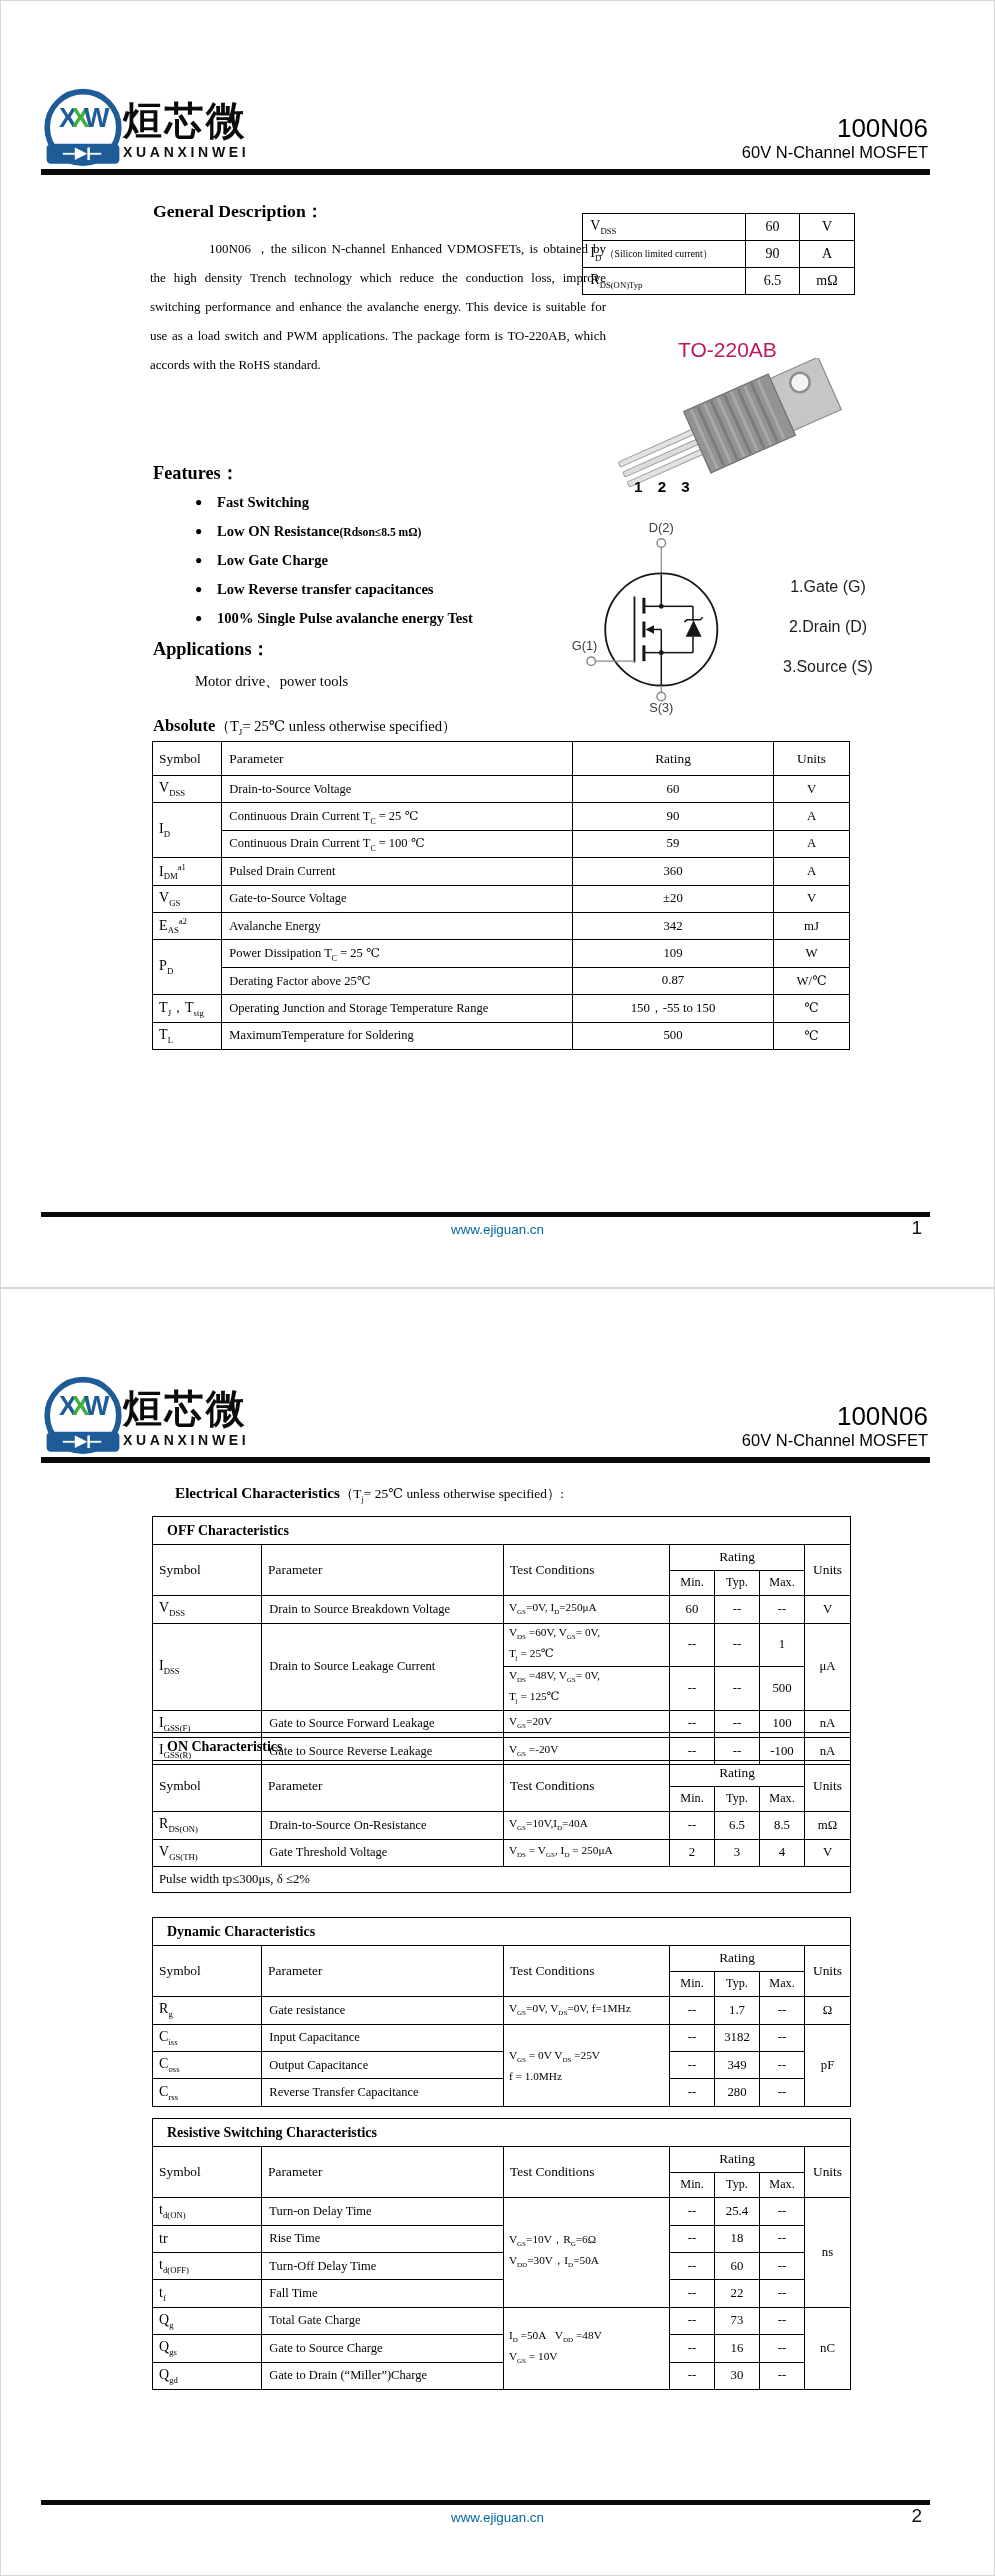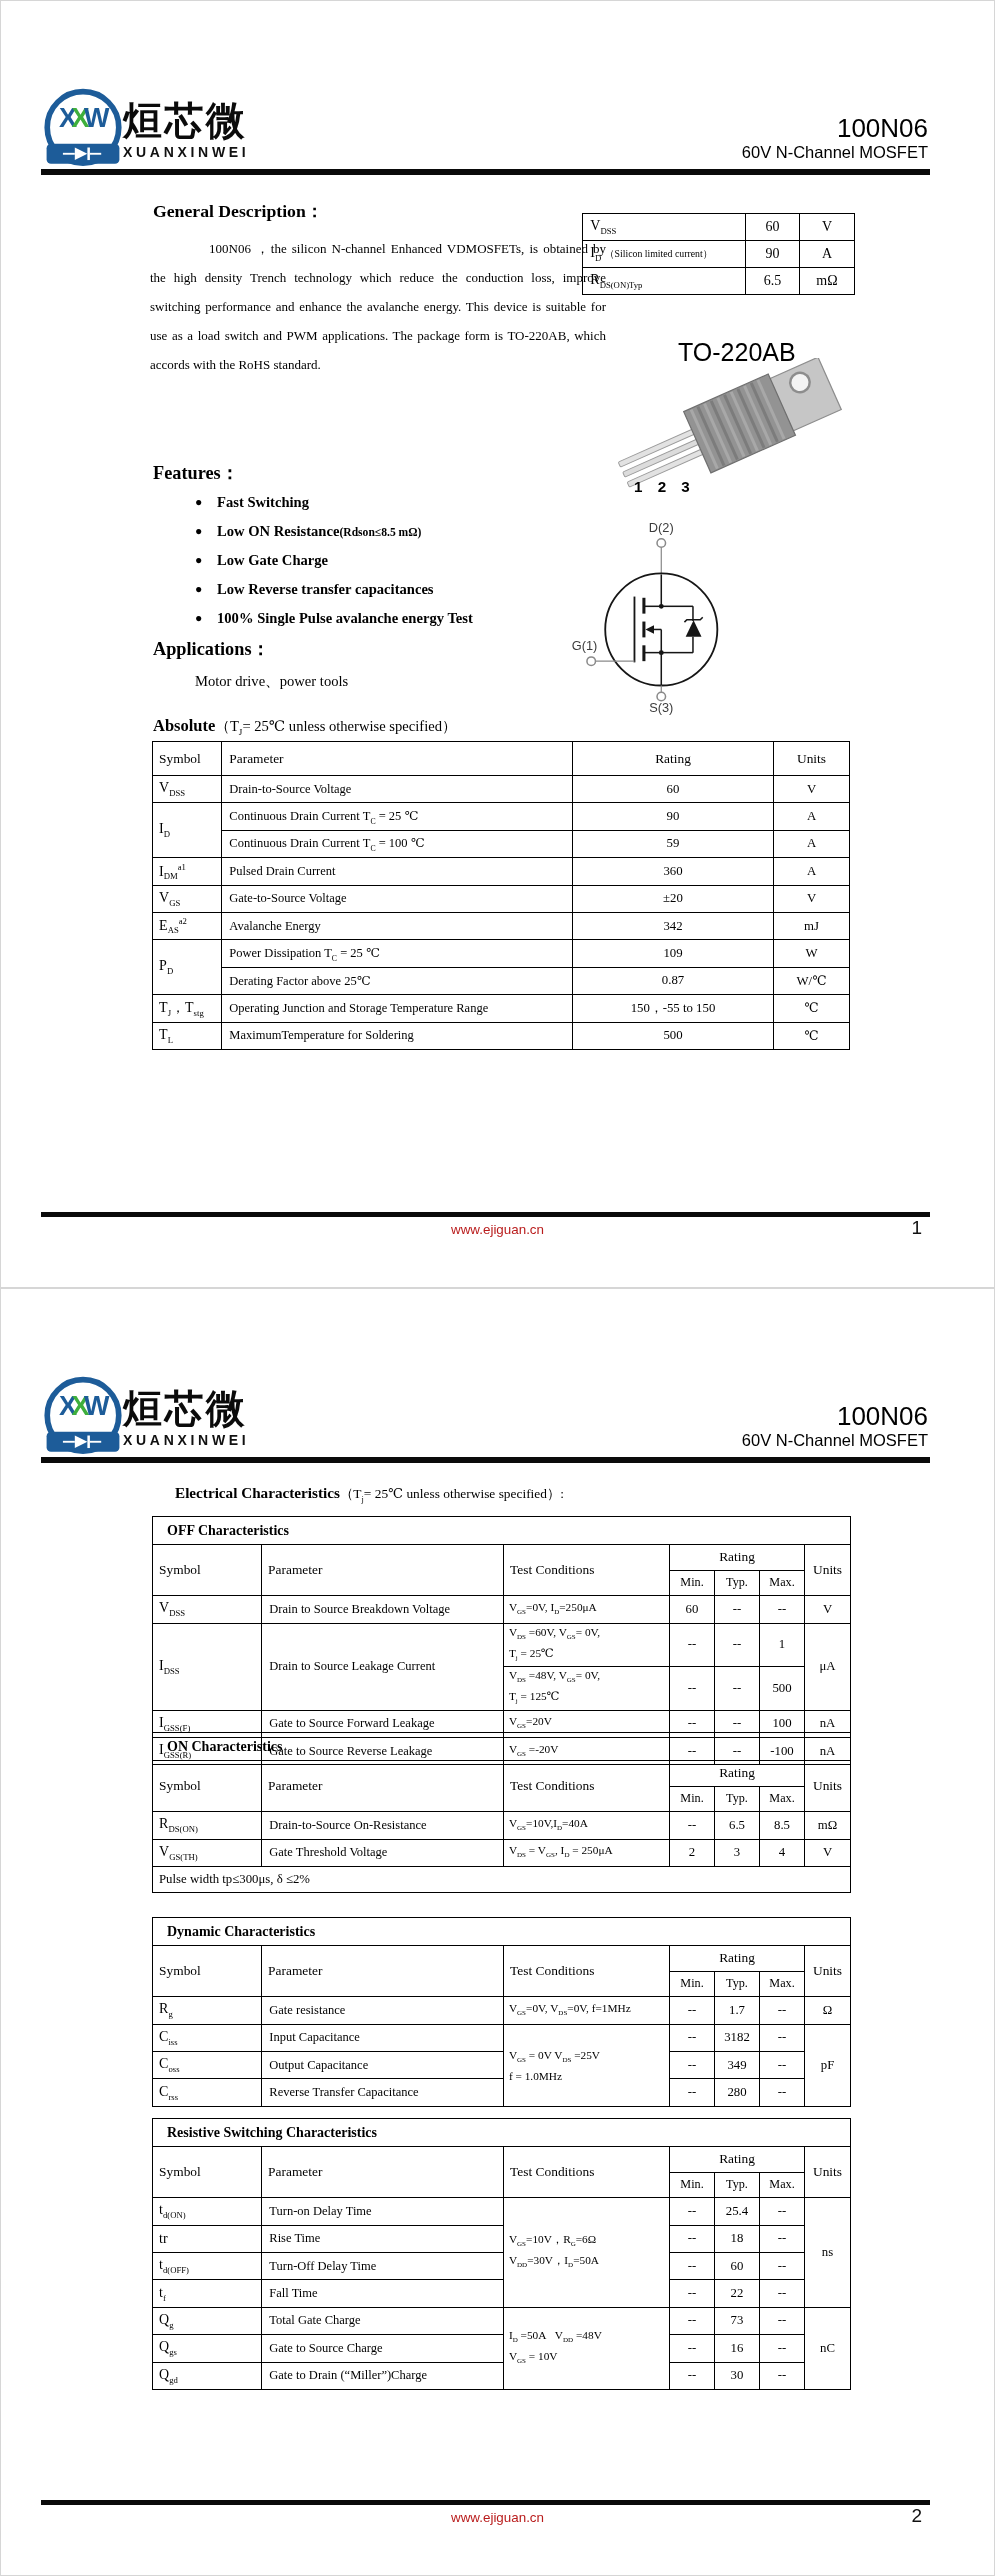--- a/index.html
+++ b/index.html
@@ -19,21 +19,21 @@
   .logo-letters .lx2{color:var(--green);}
   .logo-text{position:absolute;left:122px;top:98px;width:195px;}
   .logo-cn{font-family:"DejaVu Sans",var(--sans);font-weight:bold;font-size:39px;line-height:44px;color:#0b0b0b;letter-spacing:2.4px;}
   .logo-en{font-family:var(--sans);font-weight:bold;font-size:14px;letter-spacing:3.7px;color:#111;margin-top:1.2px;}
   .hdr-right{position:absolute;right:66px;top:113px;text-align:right;font-family:var(--sans);}
   .part-no{font-size:26px;line-height:28px;color:#000;}
   .part-sub{font-size:16.5px;line-height:21px;color:#000;}
   .rule{position:absolute;left:40px;width:889px;height:6.1px;background:#0a0a0a;}
   .rule.hdr{top:168px;}
   .rule.ftr{top:1211px;height:4.9px;}
-  .ftr-url{position:absolute;left:0;top:1221px;width:100%;text-align:center;font-family:var(--sans);font-size:13.4px;color:#b91c1c;}
+  .ftr-url{position:absolute;left:0;top:1221px;width:100%;text-align:center;font-family:var(--sans);font-size:13.4px;color:#0369a1;}
   .ftr-num{position:absolute;right:72px;top:1216px;font-family:var(--sans);font-size:19px;color:#111;}
 
   
   .gd-heading{position:absolute;left:152px;top:198px;font-size:17.7px;font-weight:bold;}
   .gd-para{position:absolute;left:149px;top:233px;width:456px;font-size:13px;line-height:29px;text-align:justify;text-indent:59px;}
   .sum-table{position:absolute;left:581px;top:212px;border-collapse:collapse;table-layout:fixed;width:272px;}
   .sum-table td{border:1.2px solid #000;height:27px;font-size:14px;padding:0 2.4px;}
   .sum-table td.p{padding-left:7.3px;}
   .sum-table td.v,.sum-table td.u{text-align:center;}
   .sum-table .sm{font-size:9.8px;}
@@ -41,21 +41,21 @@
   sup{font-size:0.62em;}
 
   .feat-heading{position:absolute;left:152px;top:459px;font-size:18.3px;font-weight:bold;}
   .feat-list{position:absolute;left:194px;top:493px;list-style:none;}
   .feat-list li{height:29px;font-size:14.6px;font-weight:bold;white-space:nowrap;}
   .feat-list .bullet{display:inline-block;width:22px;font-size:12.2px;vertical-align:0.6px;}
   .feat-note{font-size:11.6px;font-weight:bold;}
   .app-heading{position:absolute;left:152px;top:635px;font-size:18.3px;font-weight:bold;}
   .app-text{position:absolute;left:194px;top:671px;font-size:14.6px;}
 
-  .pkg-title{position:absolute;left:677px;top:337px;font-family:var(--sans);font-size:25px;color:#000000;}
+  .pkg-title{position:absolute;left:677px;top:337px;font-family:var(--sans);font-size:21px;color:#be185d;}
   .pkg-img{position:absolute;left:604px;top:357px;}
   .pkg-pins{position:absolute;left:633px;top:465px;font-family:var(--sans);font-weight:bold;font-size:15.2px;letter-spacing:5.5px;margin-top:12px;}
   .sch-img{position:absolute;left:570px;top:520px;}
   .pin-legend{position:absolute;left:757px;top:566px;width:140px;text-align:center;font-family:var(--sans);font-size:16px;color:#1c1c1c;}
   .pin-legend div{height:40px;line-height:40px;white-space:nowrap;}
 
   .abs-heading{position:absolute;left:152px;top:715px;font-size:14.6px;}
   .abs-heading b{font-size:16.5px;}
   .abs-table{position:absolute;left:151px;top:740px;border-collapse:collapse;table-layout:fixed;width:696px;}
   .abs-table td{border:1.2px solid #000;height:27.4px;font-size:12.8px;padding:0 3.7px;}
@@ -203,20 +203,25 @@
       <polygon points="188,190 214,190 201,163" fill="#161616"></polygon>
       <line x1="200" y1="190" x2="200" y2="216" stroke="#161616" stroke-width="2.5"></line>
       <line x1="200" y1="216" x2="148" y2="216" stroke="#161616" stroke-width="2.5"></line>
       <line x1="148" y1="216" x2="148" y2="270" stroke="#161616" stroke-width="2.5"></line>
       <line x1="148" y1="270" x2="148" y2="281" stroke="#8a8a8a" stroke-width="2"></line>
       <circle cx="148" cy="288" r="7" fill="#fff" stroke="#8a8a8a" stroke-width="2.5"></circle>
       <text x="148" y="314" text-anchor="middle" font-family="Liberation Sans, DejaVu Sans, sans-serif" font-size="21" fill="#3c3c3c">S(3)</text>
       <text x="22" y="211" text-anchor="middle" font-family="Liberation Sans, DejaVu Sans, sans-serif" font-size="21" fill="#3c3c3c">G(1)</text>
     </svg>
   </div>
+  <div class="pin-legend">
+    <div>1.Gate (G)</div>
+    <div>2.Drain (D)</div>
+    <div>3.Source (S)</div>
+  </div>
 
   <div class="abs-heading"><b>Absolute</b><span>（T<sub>J</sub>= 25℃  unless otherwise specified）</span></div>
   <table class="abs-table">
     <colgroup>
         <col style="width:69px">
         <col style="width:351px">
         <col style="width:201px">
         <col style="width:76px">
       </colgroup>
     <tbody>

